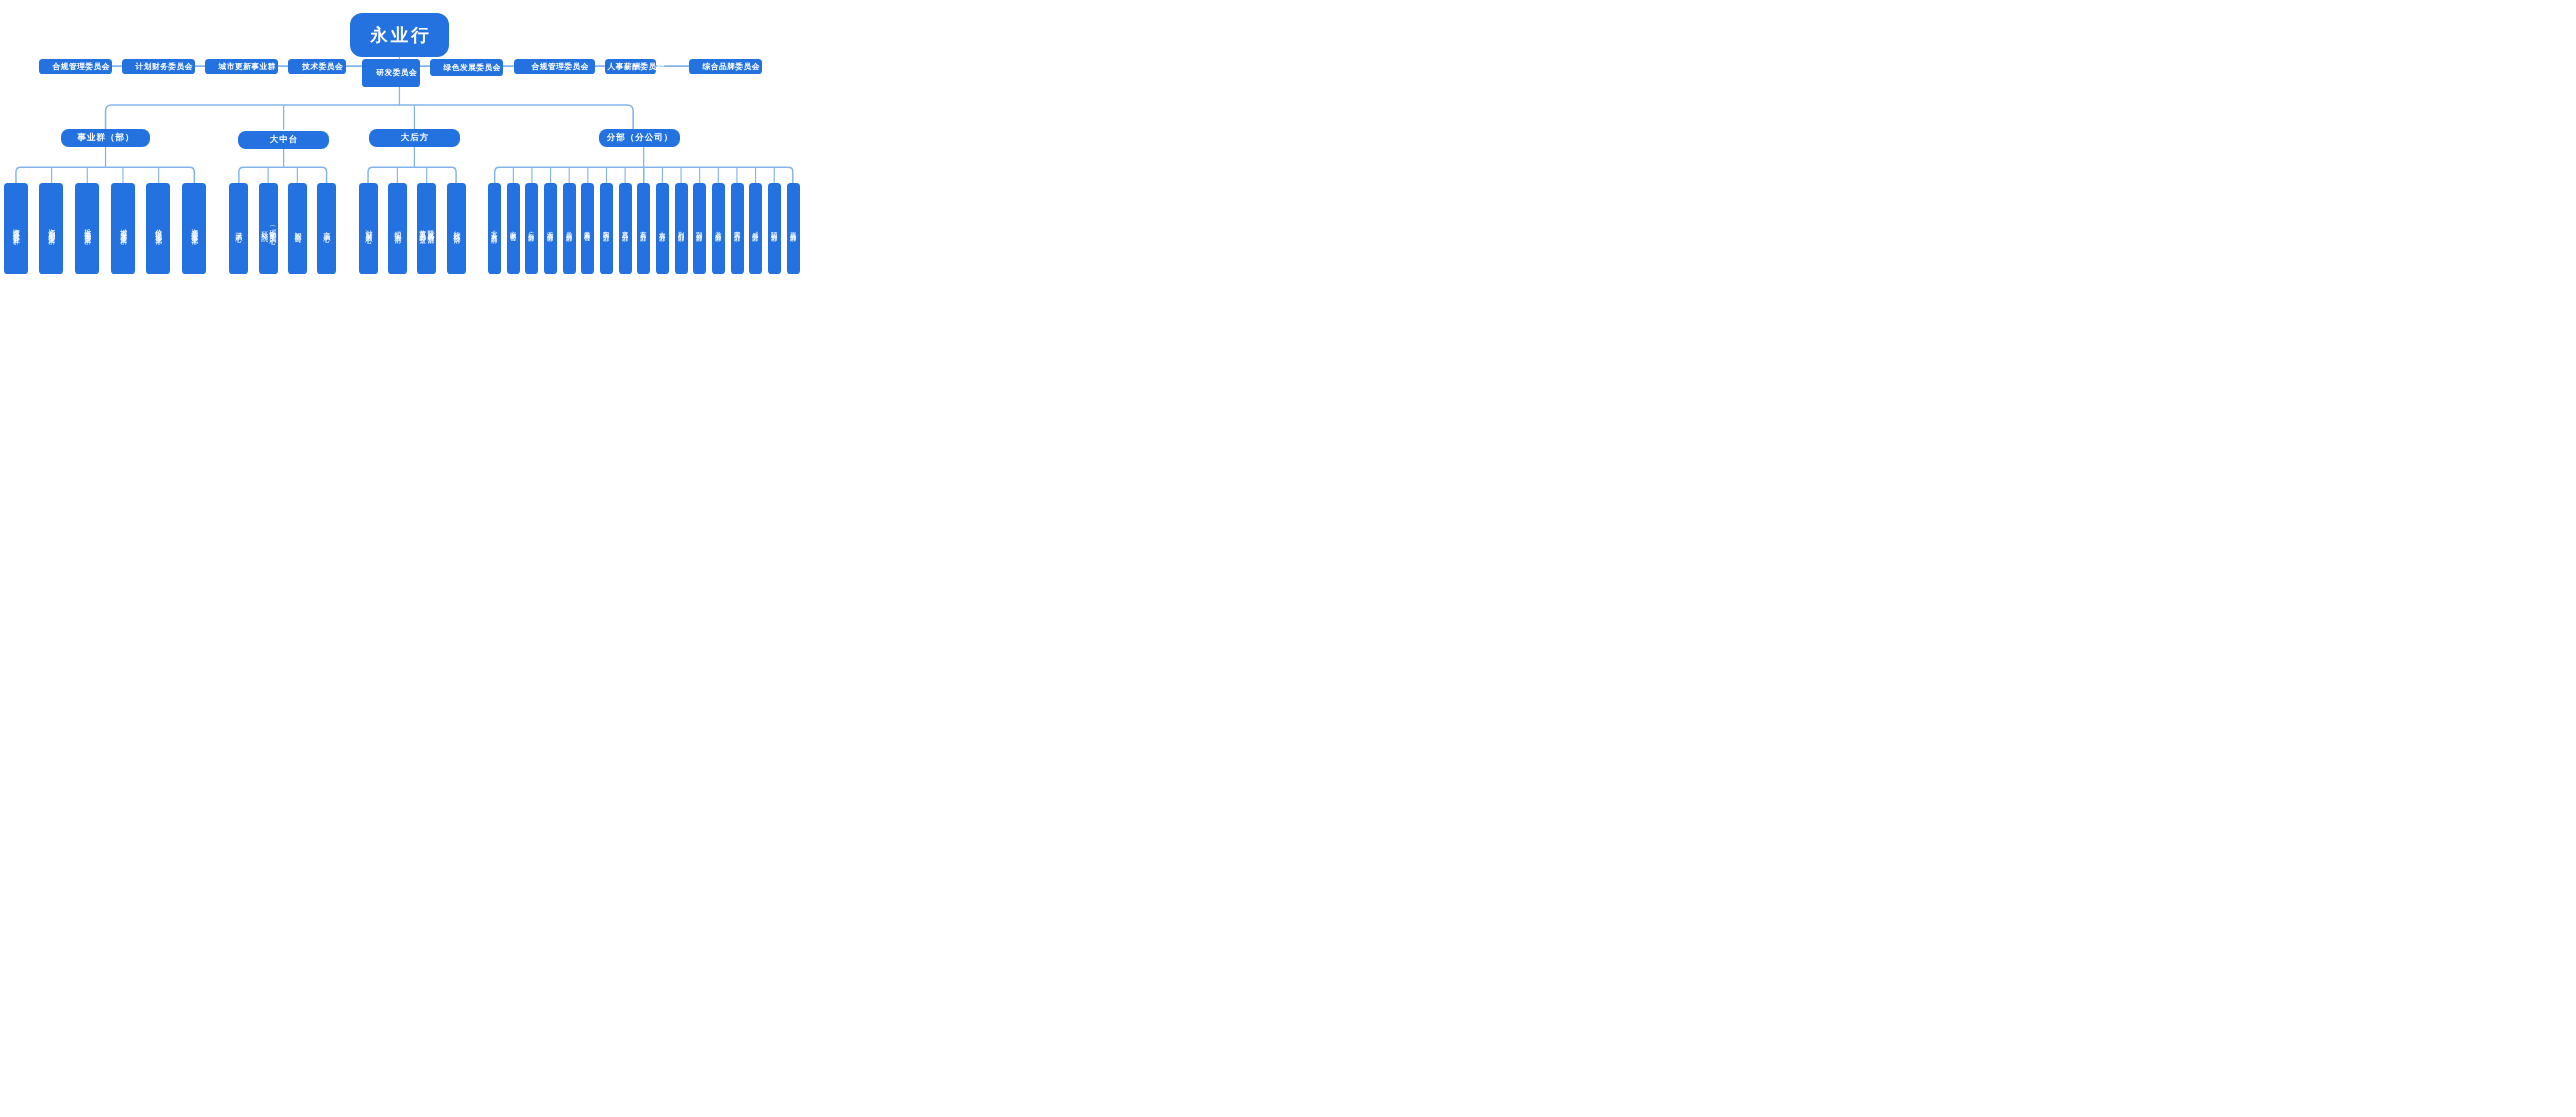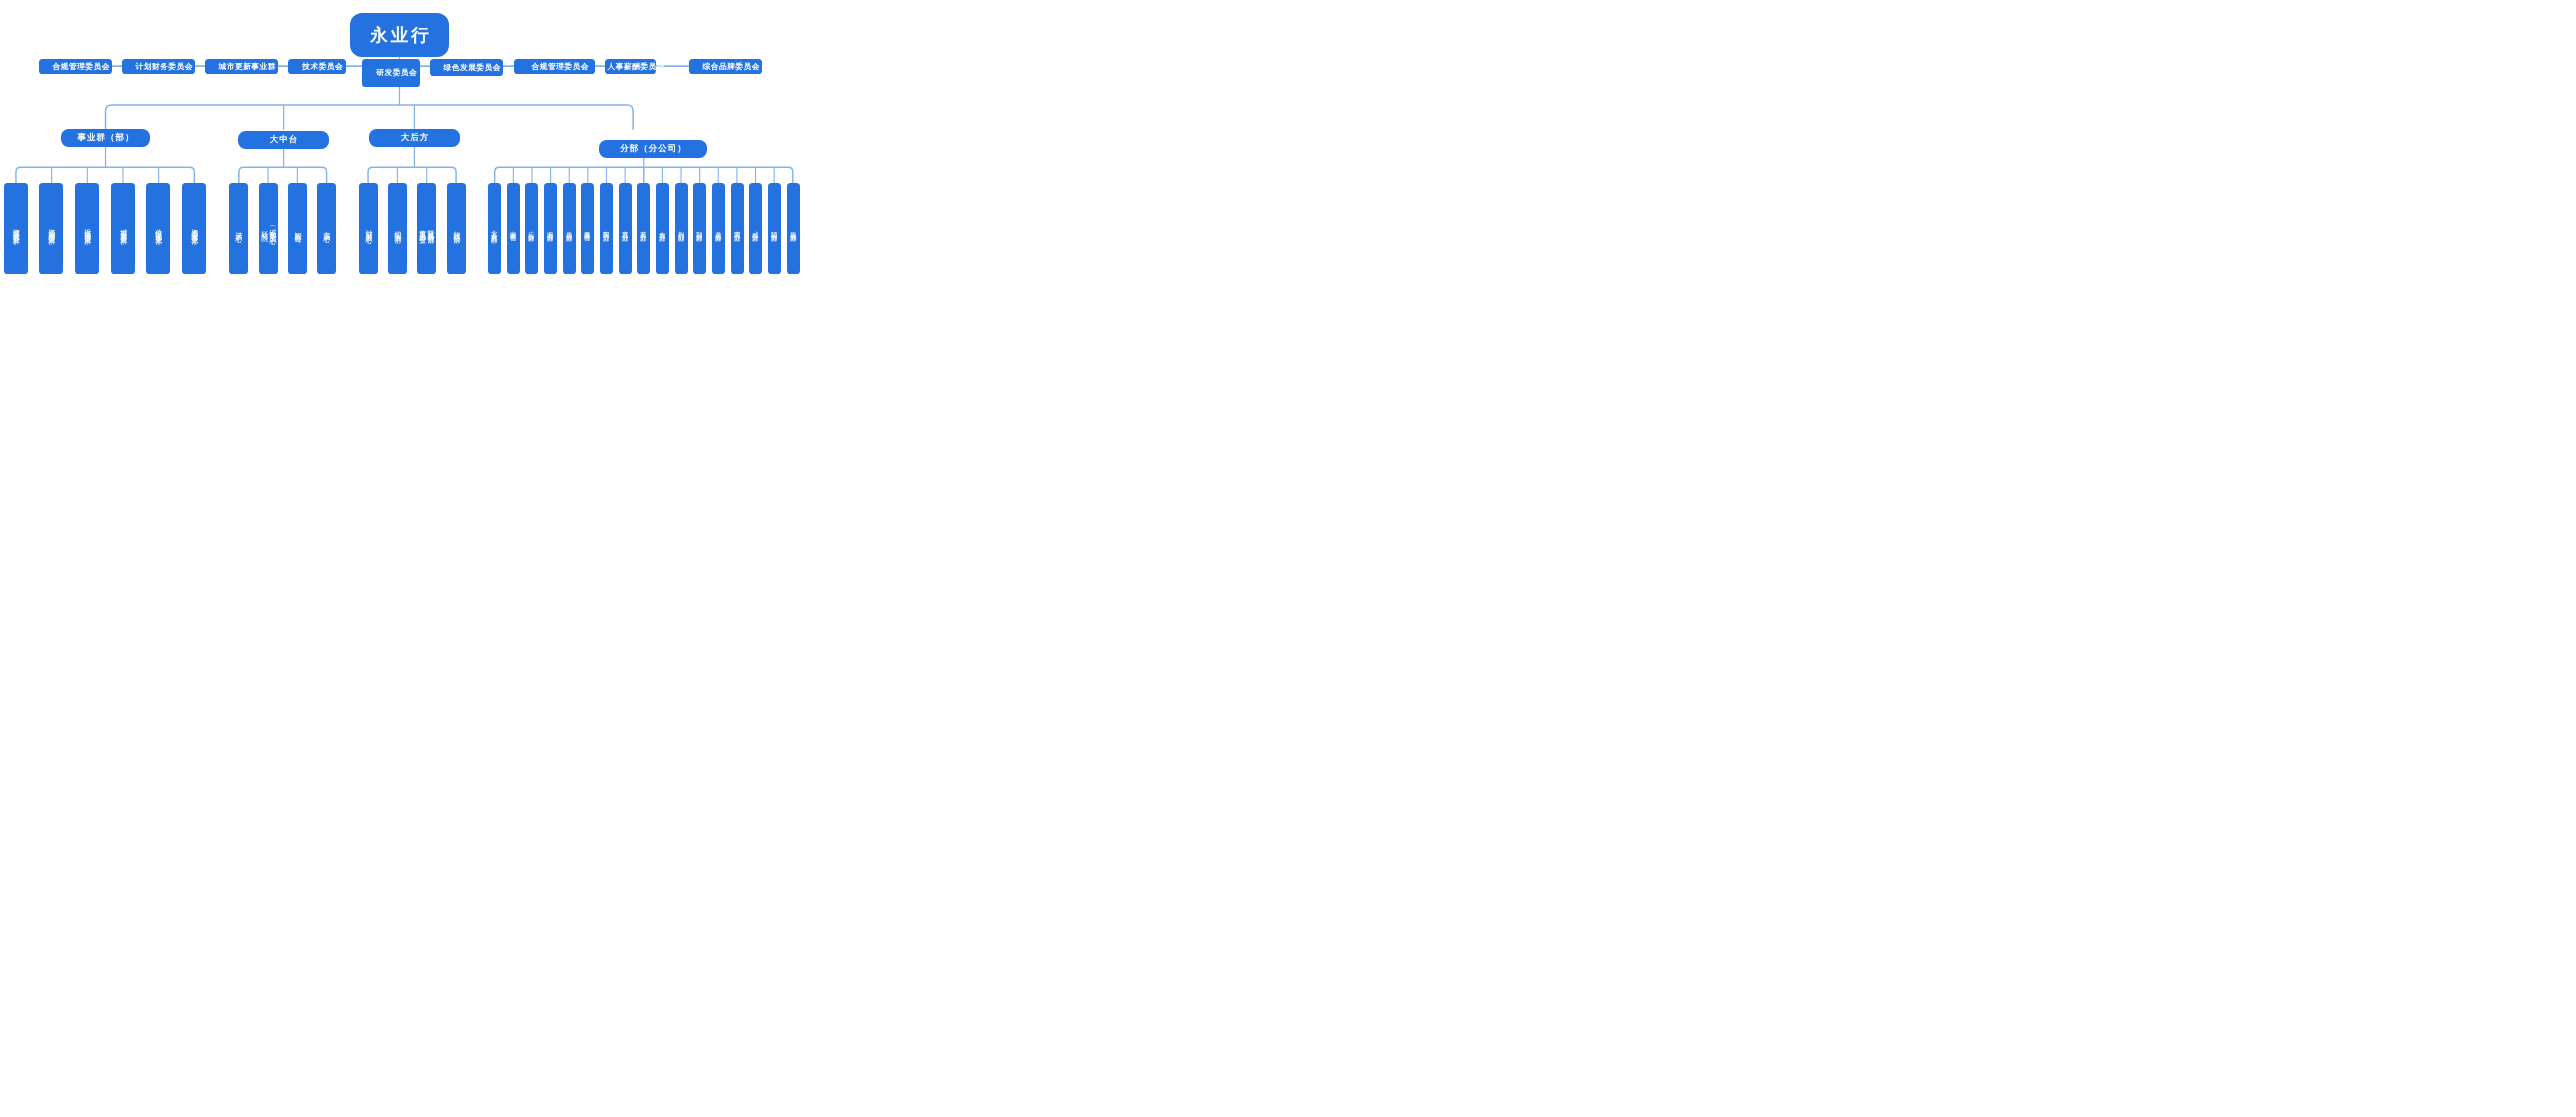--- a/index.html
+++ b/index.html
@@ -102,21 +102,21 @@
     <div class="node committee-node" style="left: 205px; top: 59px; width: 73px; height: 15px;">城市更新事业群</div>
     <div class="node committee-node" style="left: 288px; top: 59px; width: 58px; height: 15px;">技术委员会</div>
     <div class="node committee-node" style="left: 362px; top: 59px; width: 58px; height: 28px;">研发委员会</div>
     <div class="node committee-node" style="left: 430px; top: 59px; width: 73px; height: 17px;">绿色发展委员会</div>
     <div class="node committee-node" style="left: 514px; top: 59px; width: 81px; height: 15px;">合规管理委员会</div>
     <div class="node committee-node" style="left: 605px; top: 59px; width: 51px; height: 15px;">人事薪酬委员会</div>
     <div class="node committee-node" style="left: 689px; top: 59px; width: 73px; height: 15px;">综合品牌委员会</div>
     <div class="node group-pill" style="left: 61px; top: 129px; width: 89px; height: 18px;">事业群（部）</div>
     <div class="node group-pill" style="left: 238px; top: 131px; width: 91px; height: 18px;">大中台</div>
     <div class="node group-pill" style="left: 369px; top: 129px; width: 91px; height: 18px;">大后方</div>
-    <div class="node group-pill" style="left: 599px; top: 140px; width: 108px; height: 18px;">分部（分公司）</div>
+    <div class="node group-pill" style="left: 599px; top: 129px; width: 81px; height: 18px;">分部（分公司）</div>
     <div class="node dept-node" style="left: 3.6px; top: 183px; width: 24px; height: 91px;">
       <span class="vtext" style="font-size: 7px; letter-spacing: 1.5px;">资源环境事业群</span>
     </div>
     <div class="node dept-node" style="left: 39px; top: 183px; width: 24px; height: 91px;">
       <span class="vtext" style="font-size: 7px; letter-spacing: 1.5px;">资源利用事业群</span>
     </div>
     <div class="node dept-node" style="left: 75px; top: 183px; width: 24px; height: 91px;">
       <span class="vtext" style="font-size: 7px; letter-spacing: 1.5px;">投资咨询事业群</span>
     </div>
     <div class="node dept-node" style="left: 111px; top: 183px; width: 24px; height: 91px;">

